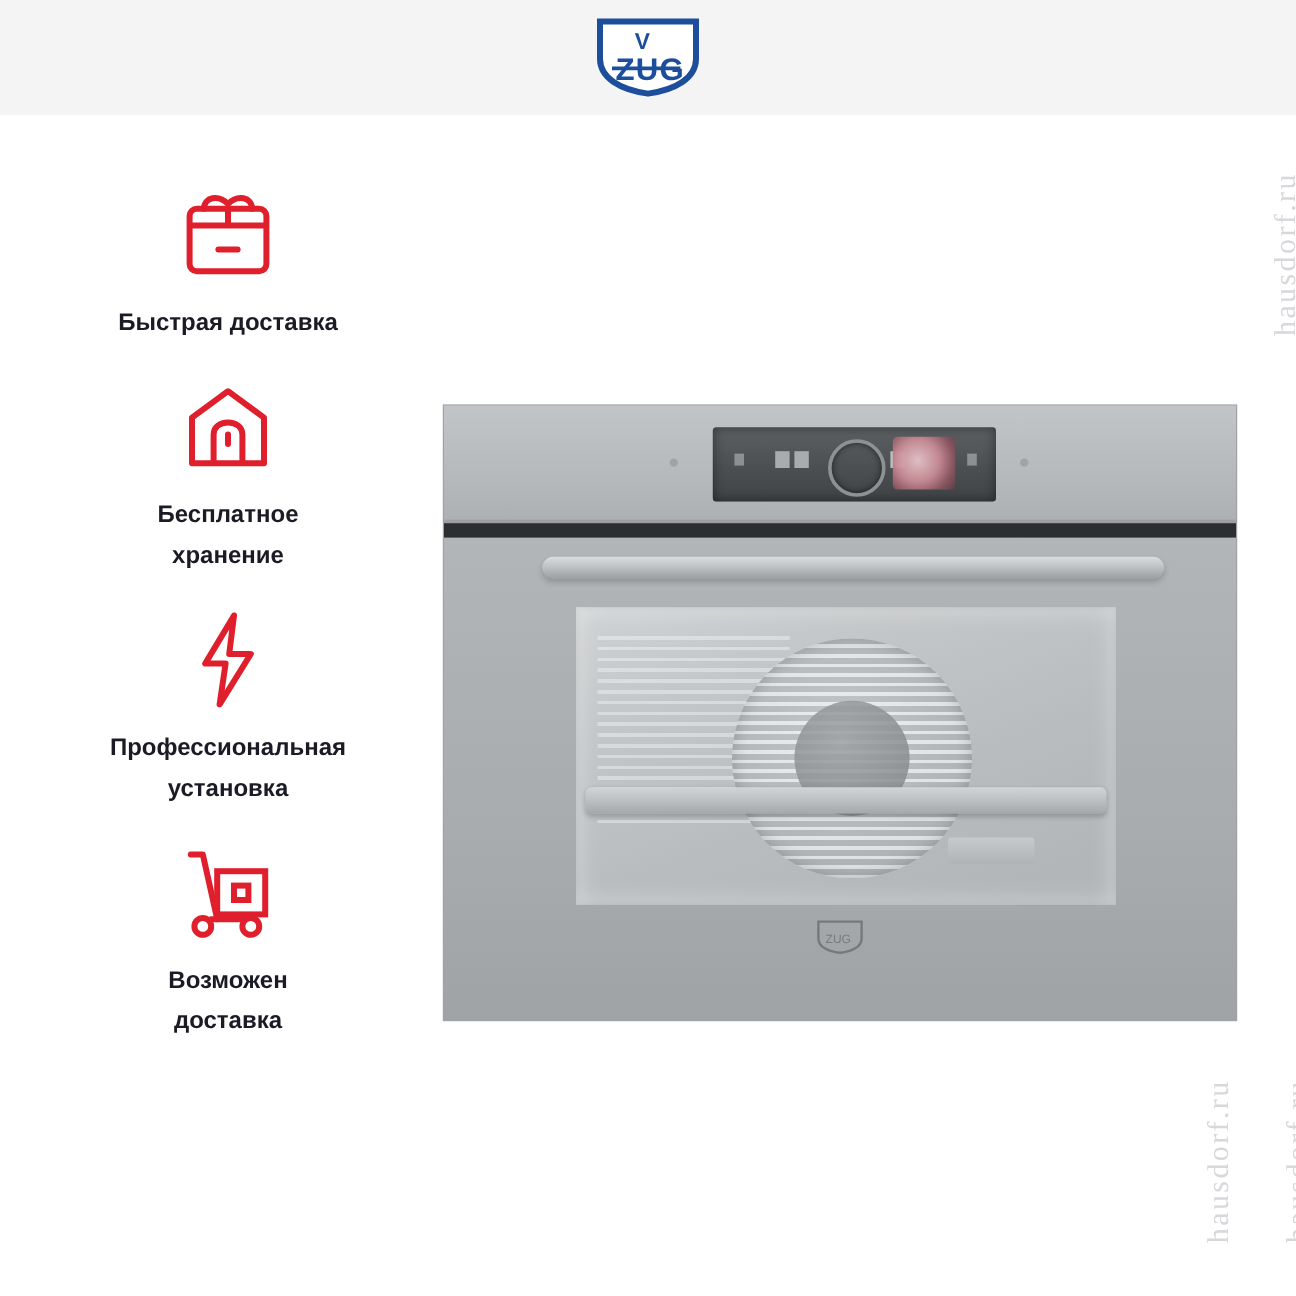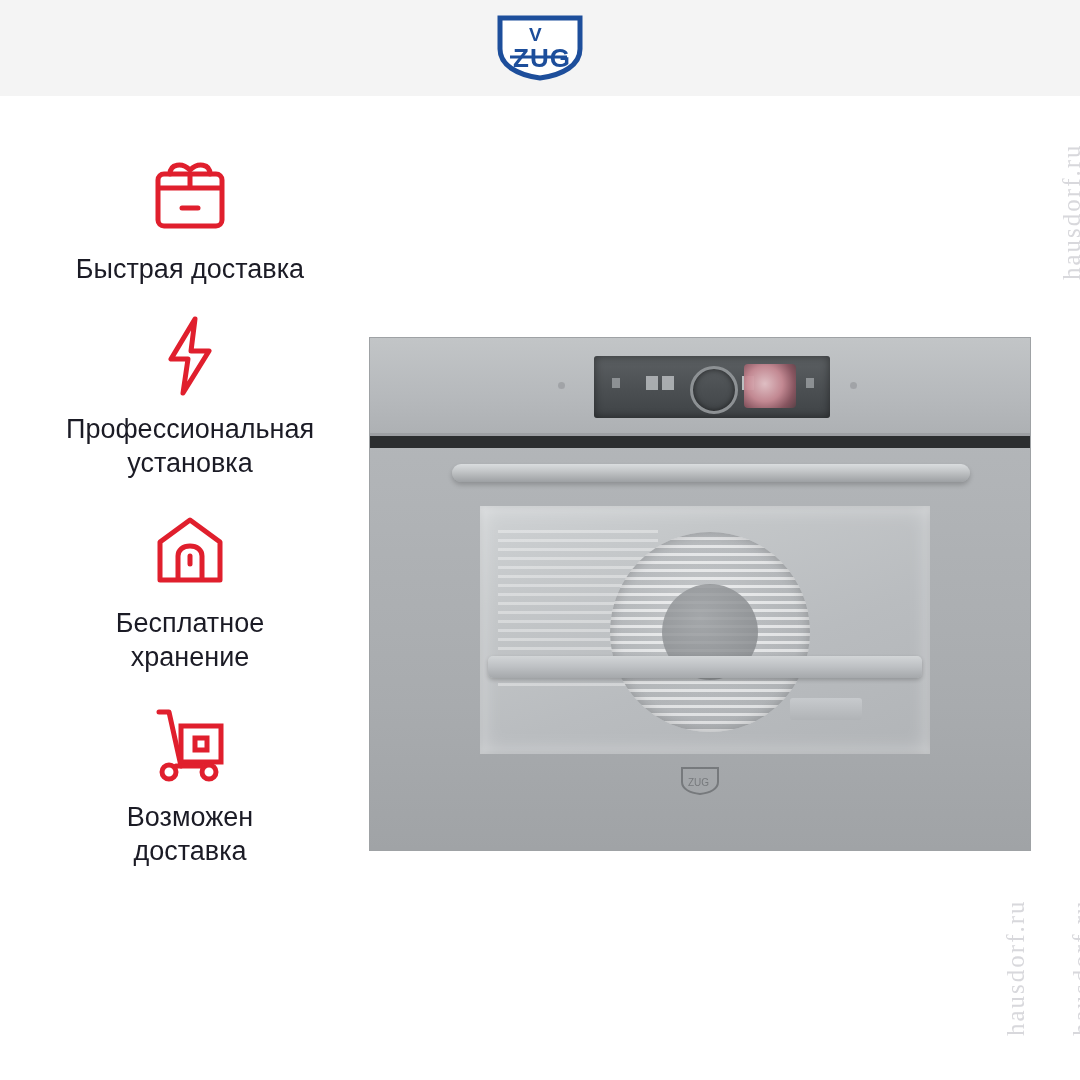--- a/index.html
+++ b/index.html
@@ -47,26 +47,27 @@
     margin-bottom: 24px;
   }
   .feature-icon {
     height: 92px;
     display: flex;
     align-items: center;
     justify-content: center;
   }
   .feature-label {
     margin-top: 10px;
-    font-size: 27px;
+    font-size: 20px;
     line-height: 34px;
     color: #1b1b25;
     font-family: "Liberation Sans", sans-serif;
     padding: 0 18px;
     white-space: pre-line;
+    font-weight: bold;
   }
 
   
   .oven-wrap {
     position: absolute;
     left: 370px;
     top: 338px;
     width: 660px;
     height: 512px;
   }
@@ -287,38 +288,38 @@
         <path d="M38 18 V32" stroke="#e01f2d" stroke-width="5"></path>
         <path d="M18 18 C18 8 30 6 38 14 C46 6 58 8 58 18" stroke="#e01f2d" stroke-width="5" stroke-linecap="round"></path>
         <path d="M30 52 H46" stroke="#e01f2d" stroke-width="5" stroke-linecap="round"></path>
       </svg>
     </div>
     <div class="feature-label">Быстрая доставка</div>
   </div>
 
   <div class="feature">
     <div class="feature-icon">
-      <svg width="58" height="82" viewBox="0 0 58 82" fill="none" aria-hidden="true">
-        <path d="M34 4 L10 44 H27 L22 78 L48 36 H30 Z" stroke="#e01f2d" stroke-width="5" stroke-linejoin="round" stroke-linecap="round"></path>
-      </svg>
-    </div>
-    <div class="feature-label">Профессиональная
-установка</div>
-  </div>
-
-  <div class="feature">
-    <div class="feature-icon">
       <svg width="76" height="76" viewBox="0 0 76 76" fill="none" aria-hidden="true">
         <path d="M8 30 L38 8 L68 30 V68 H8 Z" stroke="#e01f2d" stroke-width="5" stroke-linejoin="round"></path>
         <path d="M26 68 V44 C26 38 31 34 38 34 C45 34 50 38 50 44 V68" stroke="#e01f2d" stroke-width="5"></path>
         <path d="M38 44 V52" stroke="#e01f2d" stroke-width="5" stroke-linecap="round"></path>
       </svg>
     </div>
     <div class="feature-label">Бесплатное
 хранение</div>
+  </div>
+
+  <div class="feature">
+    <div class="feature-icon">
+      <svg width="58" height="82" viewBox="0 0 58 82" fill="none" aria-hidden="true">
+        <path d="M34 4 L10 44 H27 L22 78 L48 36 H30 Z" stroke="#e01f2d" stroke-width="5" stroke-linejoin="round" stroke-linecap="round"></path>
+      </svg>
+    </div>
+    <div class="feature-label">Профессиональная
+установка</div>
   </div>
 
   <div class="feature">
     <div class="feature-icon">
       <svg width="86" height="80" viewBox="0 0 86 80" fill="none" aria-hidden="true">
         <path d="M12 8 H22 L34 62" stroke="#e01f2d" stroke-width="5" stroke-linecap="round" stroke-linejoin="round"></path>
         <rect x="34" y="22" width="40" height="36" stroke="#e01f2d" stroke-width="5"></rect>
         <rect x="48" y="34" width="12" height="12" stroke="#e01f2d" stroke-width="5"></rect>
         <circle cx="22" cy="68" r="7" stroke="#e01f2d" stroke-width="5"></circle>
         <circle cx="62" cy="68" r="7" stroke="#e01f2d" stroke-width="5"></circle>

